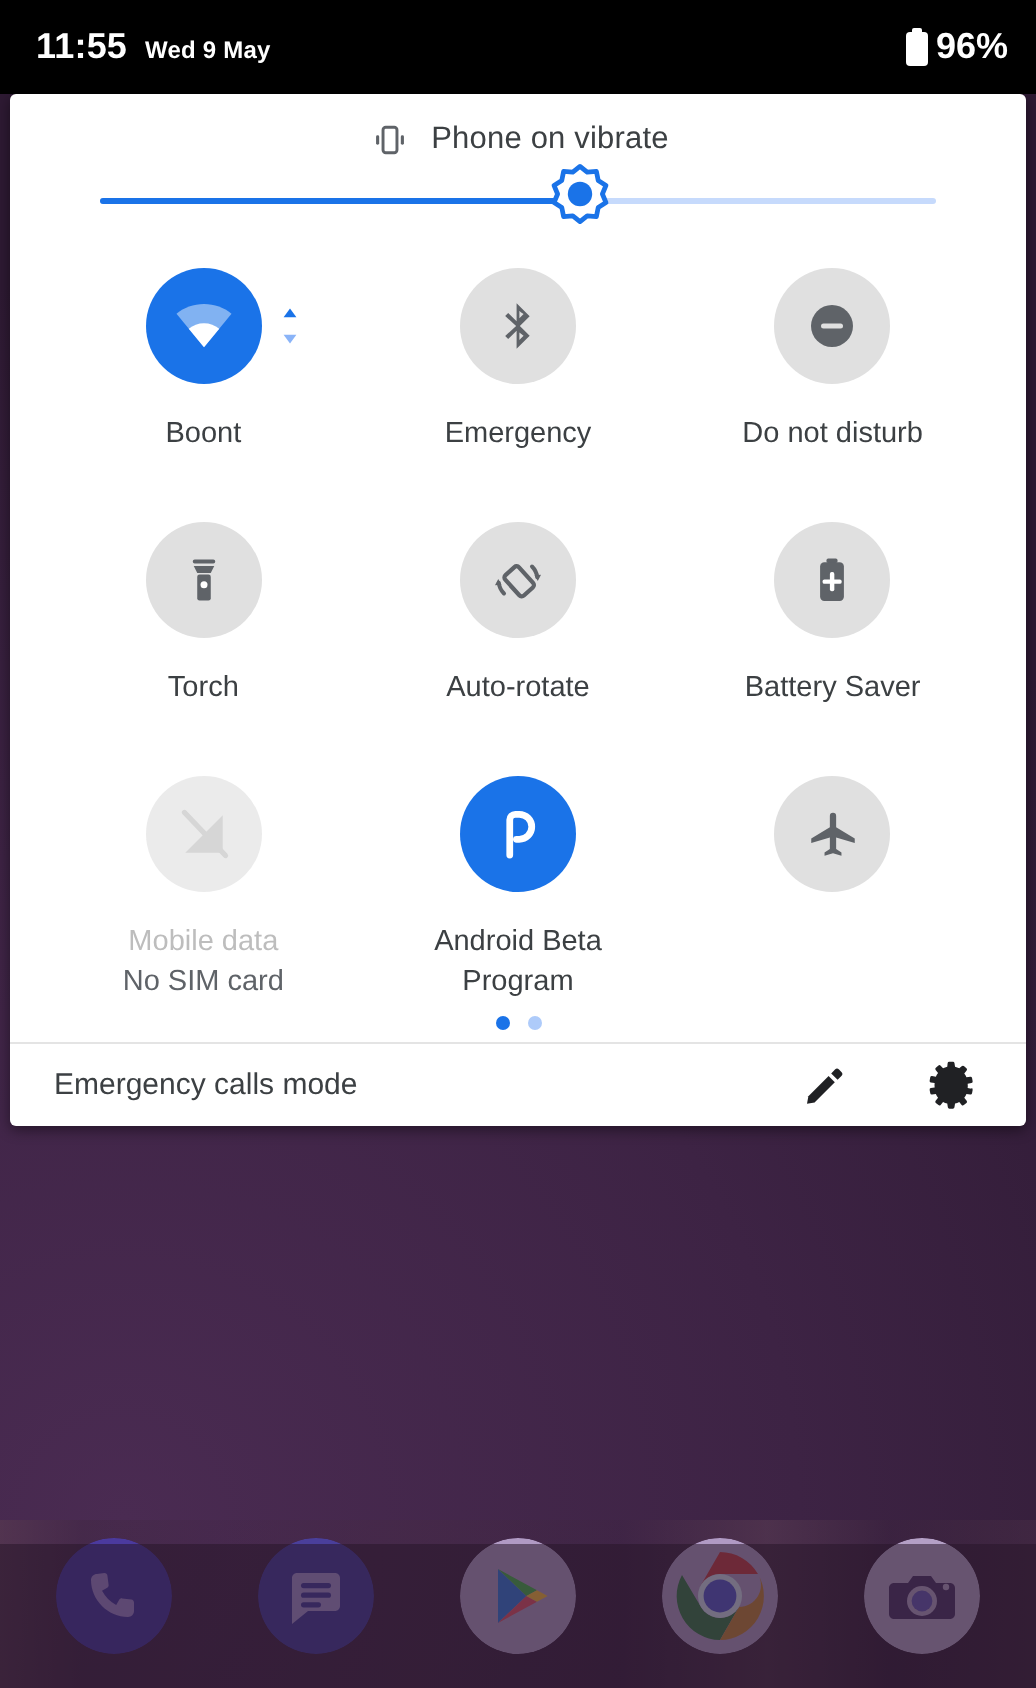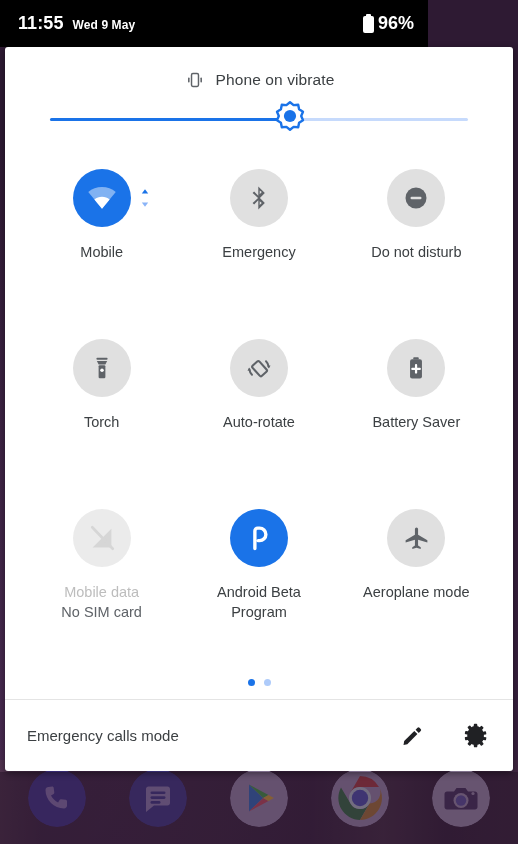--- a/index.html
+++ b/index.html
@@ -29,21 +29,21 @@
         rgba(70,44,64,0.25) 40%,
         rgba(52,32,50,0.10) 60%,
         rgba(96,66,86,0.45) 74%,
         rgba(60,38,58,0.20) 86%,
         rgba(80,52,74,0.35) 100%);
   }
 
   
   .statusbar {
     position: absolute; top: 0; left: 0;
-    width: 428px; height: 47px;
+    width: 518px; height: 47px;
     background: #000;
     display: flex; align-items: center;
     padding: 0 14px 0 18px;
     z-index: 30;
   }
   .sb-left { display: flex; align-items: baseline; gap: 9px; }
   .sb-time {
     color: #fff; font-size: 18px; font-weight: bold; letter-spacing: .1px;
   }
   .sb-date {
@@ -59,21 +59,21 @@
   }
   .bat-cap {
     position: absolute; top: 0; left: 3.2px;
     width: 4.6px; height: 2.6px; background: #fff; border-radius: 1px;
   }
   .bat-pct { color: #fff; font-size: 18px; font-weight: bold; }
 
   
   .qs-panel {
     position: absolute; top: 47px; left: 5px;
-    width: 508px; height: 724px;
+    width: 508px; height: 516px;
     background: #ffffff;
     border-radius: 3px;
     box-shadow: 0 2px 7px rgba(0,0,0,.45);
     z-index: 20;
     display: flex; flex-direction: column;
   }
 
   
   .qs-header {
     display: flex; align-items: center; justify-content: center;
@@ -273,21 +273,21 @@
               <path d="M12 20.5l6.1-7.4C16.4 11.7 14.3 10.9 12 10.9s-4.4.8-6.1 2.2z" fill="#ffffff"></path>
             </svg>
           </div>
           <span class="expand-caret">
             <svg viewBox="0 0 12 22" width="12" height="22">
               <path d="M6 2.2l3.2 4.4H2.8z" fill="#1a73e8"></path>
               <path d="M6 19.8L2.8 15.4h6.4z" fill="#8ab4f8"></path>
             </svg>
           </span>
         </div>
-        <div class="tile-label">Mobile</div>
+        <div class="tile-label">Boont</div>
       </div>
 
       <div class="tile">
         <div class="tile-icon-wrap">
           <div class="tile-circle">
             <svg viewBox="0 0 24 24" width="28" height="28">
               <path d="M11.4 2.2l5.6 5.6-4.2 4.2 4.2 4.2-5.6 5.6V14l-3.6 3.6-1.3-1.3L11.2 12 6.5 7.7l1.3-1.3L11.4 10zm1.8 3.9l-.6-.6v3.2l1.8-1.8zm-.6 8.7v3.2l.6-.6 1.2-1.2z" fill="#5f6368"></path>
             </svg>
           </div>
         </div>
@@ -375,21 +375,20 @@
       </div>
 
       <div class="tile">
         <div class="tile-icon-wrap">
           <div class="tile-circle">
             <svg viewBox="0 0 24 24" width="29" height="29">
               <path d="M21 15.3v-1.9l-7.7-4.6V4.1a1.3 1.3 0 1 0-2.6 0v4.7L3 13.4v1.9l7.7-2.3v4.8L8.5 19.2v1.4l3.5-1 3.5 1v-1.4l-2.2-1.4v-4.8z" fill="#5f6368"></path>
             </svg>
           </div>
         </div>
-        <div class="tile-label">Aeroplane mode</div>
       </div>
 
     </div>
 
     <div class="page-dots">
       <span class="dot on"></span>
       <span class="dot"></span>
     </div>
 
     <div class="qs-footer">

